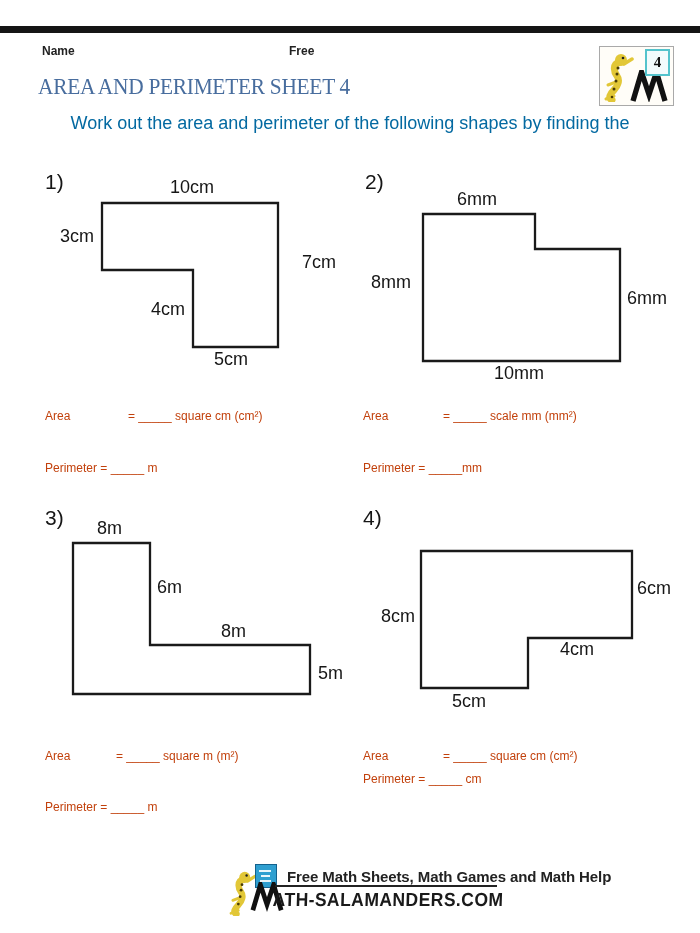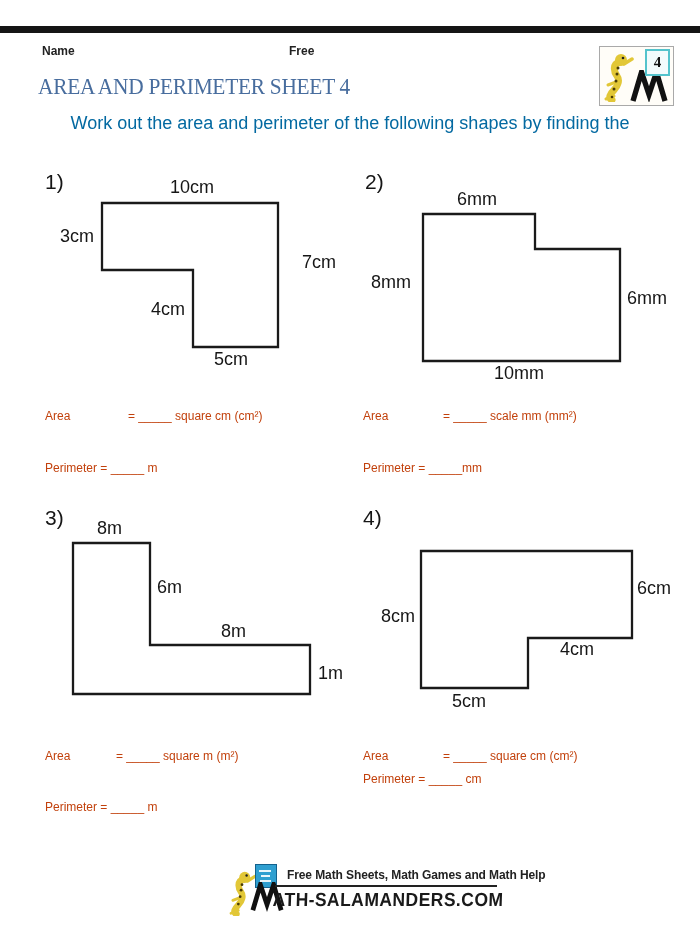--- a/index.html
+++ b/index.html
@@ -16,21 +16,21 @@
   .shape{position:absolute;}
   .shape polygon{fill:none;stroke:#1a1a1a;stroke-width:2.3;}
   .ansline{font-size:12px;color:#c2410c;white-space:nowrap;}
   
   .logobox{left:599px;top:46px;width:73px;height:58px;border:1.5px solid #a9a9a9;background:#fffdf8;}
   .board4{position:absolute;right:3px;top:2px;width:21px;height:23px;background:#f2fbfc;
           border:2px solid #54c3cc;display:flex;align-items:center;justify-content:center;
           font-family:"Liberation Serif",serif;font-weight:bold;font-size:15px;color:#111;}
   
   .footer{left:225px;top:862px;width:280px;height:56px;}
-  .tagline{position:absolute;left:62px;top:6px;font-size:12px;font-weight:bold;color:#222;
+  .tagline{position:absolute;left:62px;top:6px;font-size:15px;font-weight:bold;color:#222;
            letter-spacing:-0.1px;white-space:nowrap;}
   .fline{position:absolute;left:50px;top:23px;width:222px;border-top:2px solid #222;}
   .sitename{position:absolute;left:48px;top:27px;font-size:19px;font-weight:bold;color:#1a1a1a;
             letter-spacing:0.5px;transform:scaleX(0.92) skewX(-2deg);transform-origin:left top;white-space:nowrap;}
   .fboard{position:absolute;left:30px;top:2px;width:20px;height:22px;background:#2f9fd0;border:1px solid #13618d;}
   .fboard .dash{position:absolute;height:2px;background:#eaf6fb;}
 </style>
 </head>
 <body>
 
@@ -93,21 +93,21 @@
   </div>
 
   <div>
     <div class="abs pnum" style="left:45px;top:506px">3)</div>
     <svg class="shape" style="left:66px;top:536px" width="251" height="165" viewBox="0 0 251 165">
       <polygon points="7,7 84,7 84,109 244,109 244,158 7,158"></polygon>
     </svg>
     <div class="abs dim" style="left:97px;top:518px">8m</div>
     <div class="abs dim" style="left:157px;top:577px">6m</div>
     <div class="abs dim" style="left:221px;top:621px">8m</div>
-    <div class="abs dim" style="left:318px;top:663px">1m</div>
+    <div class="abs dim" style="left:318px;top:663px">5m</div>
     <div class="abs ansline" style="left:45px;top:749px">Area</div>
     <div class="abs ansline" style="left:116px;top:749px">= _____ square m (m²)</div>
     <div class="abs ansline" style="left:45px;top:800px">Perimeter = _____ m</div>
   </div>
 
   <div>
     <div class="abs pnum" style="left:363px;top:506px">4)</div>
     <svg class="shape" style="left:414px;top:544px" width="225" height="151" viewBox="0 0 225 151">
       <polygon points="7,7 218,7 218,94 114,94 114,144 7,144"></polygon>
     </svg>

